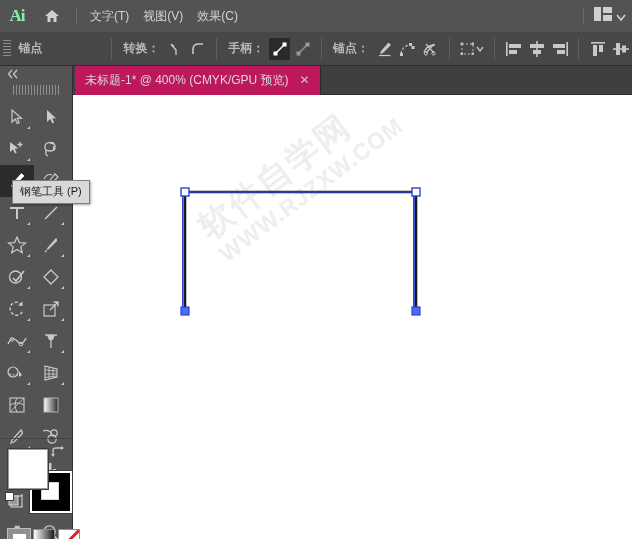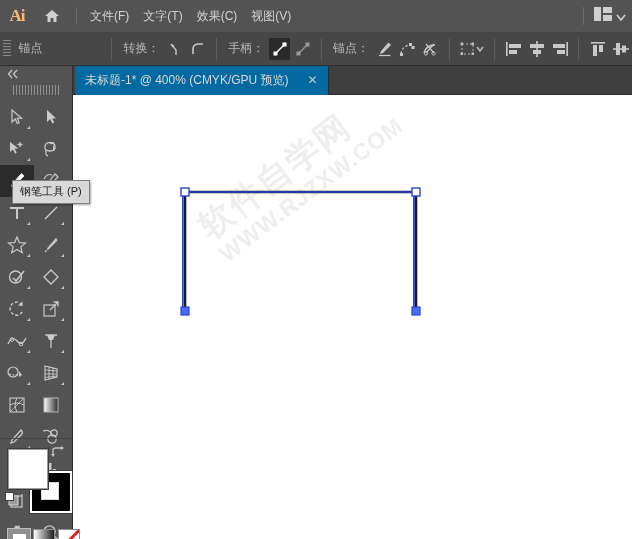--- a/index.html
+++ b/index.html
@@ -11,57 +11,57 @@
   }
   #app{position:relative;width:632px;height:539px;}
 
   
   #menubar{
     position:absolute;left:0;top:0;width:632px;height:32px;
     background:#535353;display:flex;align-items:center;
   }
   #ai-logo{
     width:34px;height:32px;display:flex;align-items:center;justify-content:center;
-    color:#fdba74;font-weight:bold;font-size:17px;font-family:"Liberation Serif","DejaVu Serif",serif;
+    color:#86efac;font-weight:bold;font-size:17px;font-family:"Liberation Serif","DejaVu Serif",serif;
     letter-spacing:-1px;
   }
   #home-btn{width:36px;height:32px;display:flex;align-items:center;justify-content:center;}
   .vsep{width:1px;height:18px;background:#6b6b6b;margin:0 6px;}
   .menu-item{
     color:#d2d2d2;font-size:12px;padding:0 7px;height:32px;line-height:32px;
     white-space:nowrap;cursor:default;
   }
   #ws-switch{
     position:absolute;right:6px;top:0;height:32px;display:flex;align-items:center;gap:4px;
   }
 
   
   #controlbar{
     position:absolute;left:0;top:32px;width:632px;height:33px;
     background:#474747;display:flex;align-items:center;
     border-bottom:1px solid #2e2e2e;
   }
   #ctrl-grip{width:8px;height:18px;margin-left:3px;
     background:repeating-linear-gradient(to bottom,#8a8a8a 0 1px,transparent 1px 3px);}
-  .ctrl-label{color:#b9b9b9;font-size:12px;margin:0 4px;white-space:nowrap;}
+  .ctrl-label{color:#b9b9b9;font-size:12px;margin:0 4px;white-space:nowrap;font-weight:bold;}
   .ctrl-sep{width:1px;height:22px;background:#5e5e5e;margin:0 7px;}
   .ctrl-btn{
     width:22px;height:22px;display:flex;align-items:center;justify-content:center;
     margin:0 1px;border-radius:1px;
   }
   .ctrl-btn.active{background:#2a2a2a;}
 
   
   #tabstrip{
     position:absolute;left:72px;top:66px;width:560px;height:28px;
     background:#3f3f3f;border-bottom:1px solid #2b2b2b;
   }
   #doc-tab{
-    position:absolute;left:3px;top:0;height:28px;background:#0369a1;
-    display:flex;align-items:center;padding:0 7px 8px 10px;gap:16px;
+    position:absolute;left:3px;top:0;height:28px;background:#be185d;
+    display:flex;align-items:center;padding:0 7px 8px 10px;gap:8px;
     border-right:1px solid #2b2b2b;
   }
   #doc-tab-title{color:#d8d8d8;font-size:12px;white-space:nowrap;}
   #doc-tab-close{color:#c9c9c9;font-size:12px;line-height:1;padding:2px 3px;}
 
   
   #toolpanel{
     position:absolute;left:0;top:66px;width:72px;height:473px;
     background:#535353;border-right:1px solid #2e2e2e;
   }
@@ -125,24 +125,23 @@
 
   <div id="menubar">
     <div id="ai-logo">Ai</div>
     <div id="home-btn">
       <svg width="18" height="18" viewBox="0 0 18 18">
         <path d="M9 3 L16 9 L13.5 9 L13.5 15 L10.5 15 L10.5 11 L7.5 11 L7.5 15 L4.5 15 L4.5 9 L2 9 Z" fill="#d0d0d0"></path>
       </svg>
     </div>
     <div class="vsep"></div>
     <div id="menu-items" style="display:flex;align-items:center;">
-      <div class="menu-item">文件(F)</div>
       <div class="menu-item">文字(T)</div>
+      <div class="menu-item">视图(V)</div>
       <div class="menu-item">效果(C)</div>
-      <div class="menu-item">视图(V)</div>
     </div>
     <div id="ws-switch">
       <div class="vsep"></div>
       <span>
         <svg width="18" height="14" viewBox="0 0 18 14">
           <rect x="0" y="0" width="7" height="14" fill="#cfcfcf"></rect>
           <rect x="9" y="0" width="9" height="6" fill="#cfcfcf"></rect>
           <rect x="9" y="8" width="9" height="6" fill="#cfcfcf"></rect>
         </svg>
       </span>

